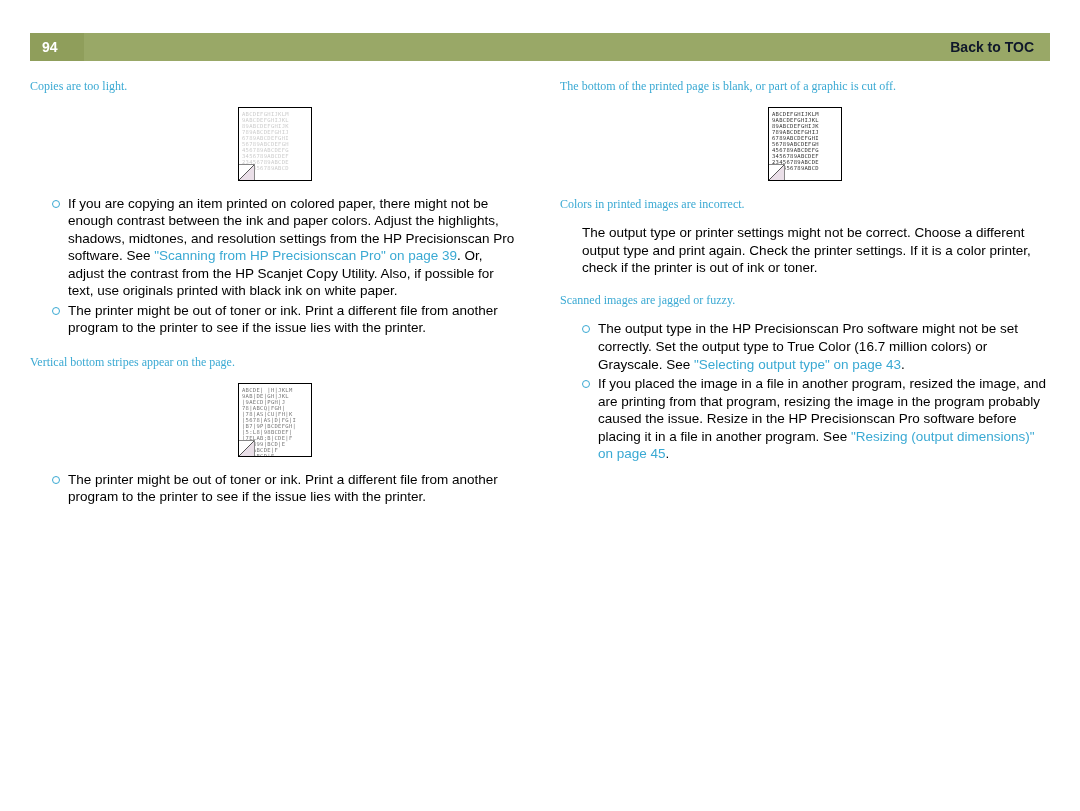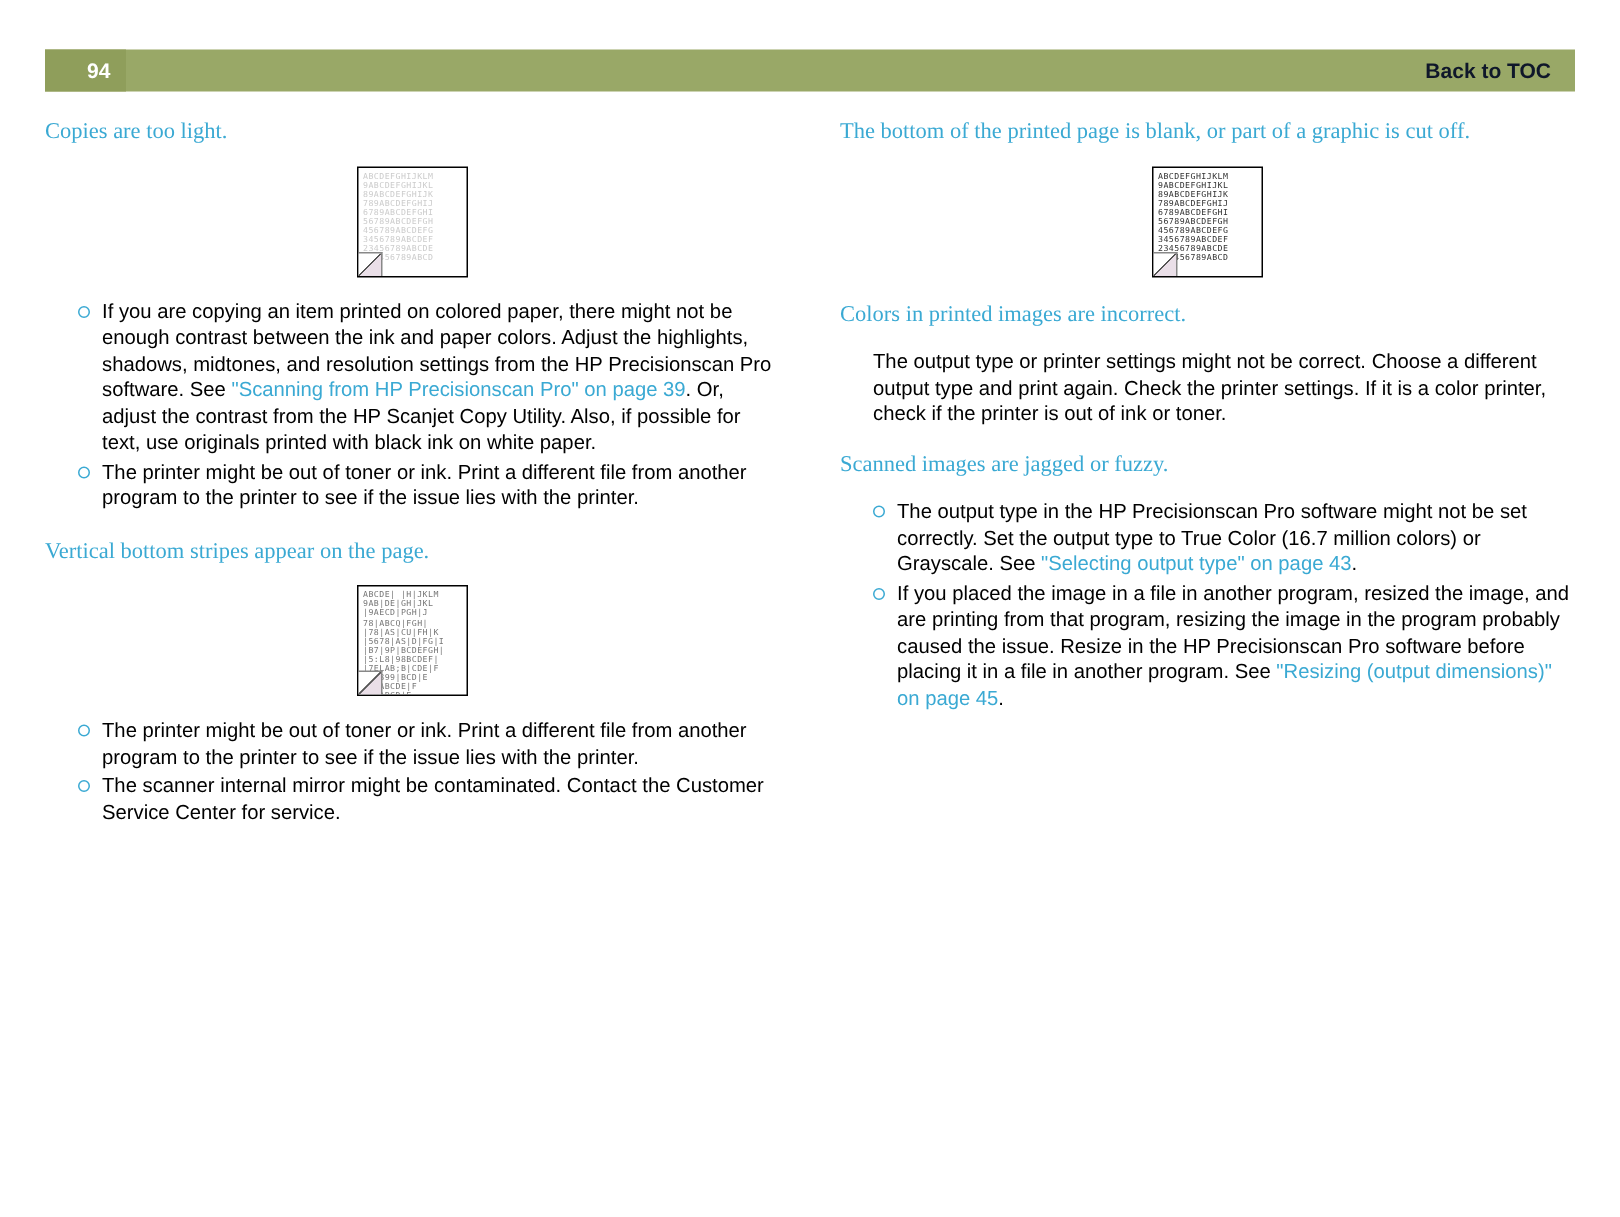--- a/index.html
+++ b/index.html
@@ -22,38 +22,38 @@
     color: #fff;
     font-weight: bold;
     font-size: 14px;
     margin: 33px 30px 0 30px;
   }
   .header .left { display: flex; align-items: center; }
   .header .pg {
     background: #8f9e5b;
     width: 54px;
     text-align: left;
-    padding-left: 28px;
+    padding-left: 12px;
     height: 28px;
     line-height: 28px;
   }
   .header .title {
     padding-left: 14px;
   }
   .columns {
     display: flex;
     margin: 18px 30px 0 30px;
     gap: 40px;
   }
   .col { width: 490px; }
   .section-heading {
     color: #3aa9d3;
     font-family: Georgia, 'Times New Roman', serif;
     font-weight: normal;
-    font-size: 15px;
+    font-size: 12px;
     margin-bottom: 12px;
   }
   .illustration {
     width: 74px;
     height: 74px;
     border: 1px solid #000;
     margin: 0 auto 14px auto;
     position: relative;
     padding: 3px;
     font-size: 5.5px;
@@ -150,21 +150,20 @@
           <div class="ln">|B7|9P|BCDEFGH|</div>
           <div class="ln">|5:L8|98BCDEF|</div>
           <div class="ln">|7ELAB;B|CDE|F</div>
           <div class="ln">|2|899|BCD|E</div>
           <div class="ln">|1|ABCDE|F</div>
           <div class="ln">C|9ABCD|E</div>
           <div class="corner"></div>
         </div>
         <ul>
           <li>The printer might be out of toner or ink. Print a different file from another program to the printer to see if the issue lies with the printer.</li>
-          <li>The scanner internal mirror might be contaminated. Contact the Customer Service Center for service.</li>
         </ul>
       </div>
     </div>
   <div class="col" id="right-col">
       <div class="section">
         <div class="section-heading">The bottom of the printed page is blank, or part of a graphic is cut off.</div>
         <div class="illustration dark">
           <div class="ln">ABCDEFGHIJKLM</div>
           <div class="ln">9ABCDEFGHIJKL</div>
           <div class="ln">89ABCDEFGHIJK</div>

